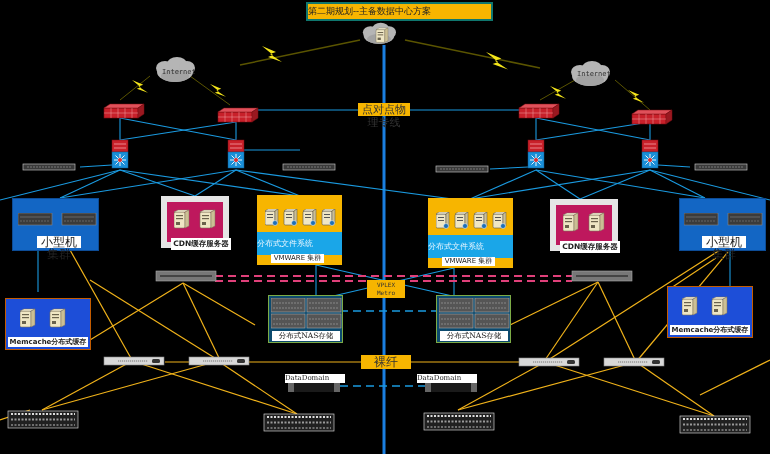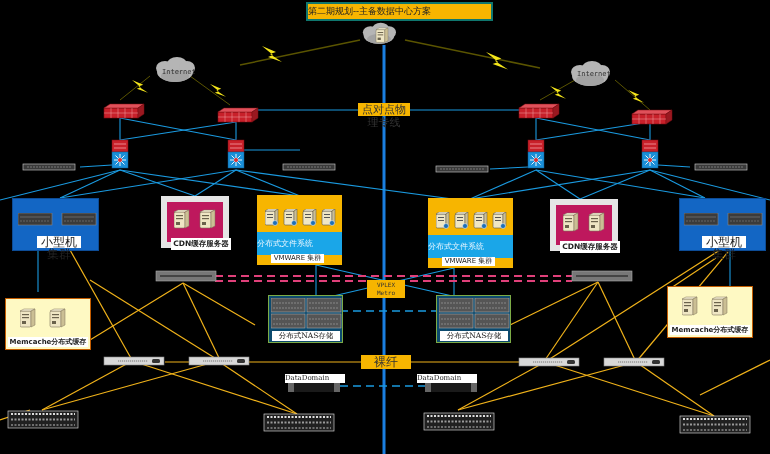--- a/index.html
+++ b/index.html
@@ -9,21 +9,21 @@
   .lbl-cn { font-family: "DejaVu Serif", serif; }
   .title-bar { left: 306px; top: 2px; width: 183px; height: 15px; background: #f7b500; border: 2px solid #0f766e; color: #222; font-size: 9px; text-align: left; line-height: 15px; }
   .link-label { left: 358px; top: 103px; width: 52px; height: 13px; background: #f7b500; font-size: 11px; color: #333; text-align: center; line-height: 13px; }
   .vplex { left: 367px; top: 280px; width: 38px; height: 18px; background: #f7b500; font-size: 6px; color: #333; text-align: center; line-height: 8px; font-family: "DejaVu Sans Mono", monospace; padding-top: 1px; box-sizing: border-box; }
   .fiber { left: 361px; top: 355px; width: 50px; height: 14px; background: #f7b500; font-size: 12px; color: #333; text-align: center; line-height: 14px; }
   .box { box-sizing: border-box; }
   .box-blue { background: #1366c4; border: 1px solid #0d4c96; }
   .box-purple { background: #be185d; border: 6px solid #e5e5e5; font-weight: bold; }
   .box-yellow { background: #f7b500; }
   .box-cyan { background: #1aa6e8; }
-  .box-orange { background: #fef9c3; border: 1px solid #c45c00; }
+  .box-orange { background: #1d4ed8; border: 1px solid #c45c00; }
   .box-green { background: #0c4a6e; border: 1px solid #7cab46; }
   .white-tag { background: #fff; color: #222; font-size: 12px; text-align: center; line-height: 12px; height: 12px; }
   .dd-tag { background: #fff; color: #222; font-size: 7px; line-height: 9px; height: 9px; font-family: "DejaVu Serif", serif; }
   .cyan-text { color: #e8f6ff; font-size: 8px; }
 </style>
 </head>
 <body>
 
 <svg id="diagram" viewBox="0 0 770 454" xmlns="http://www.w3.org/2000/svg">
   <defs>

